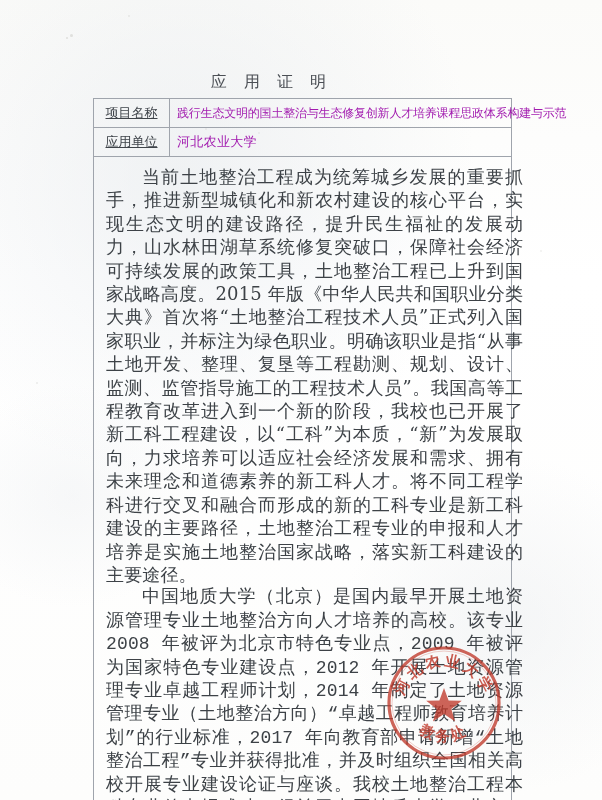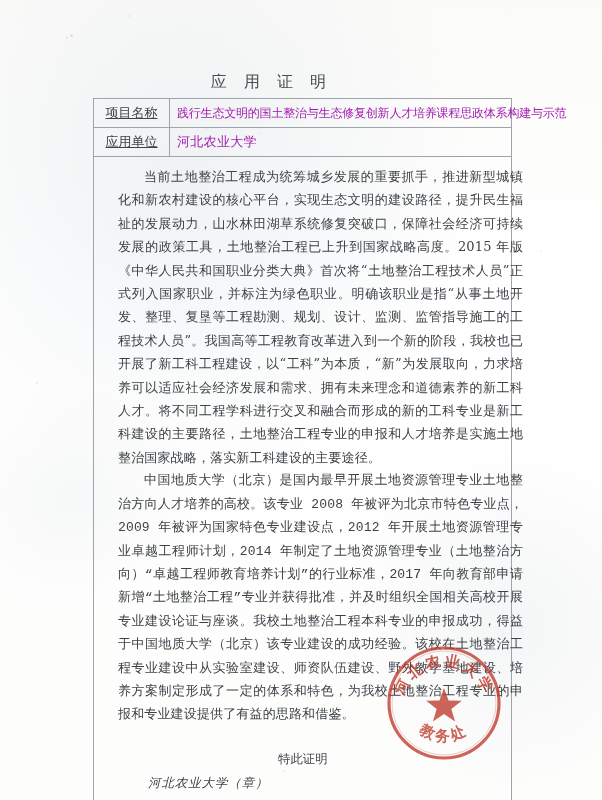--- a/index.html
+++ b/index.html
@@ -99,27 +99,27 @@
   }
 
   
   .body-cell {
     padding: 8px 12px 6px 12px;
     box-sizing: border-box;
     min-height: 570px;
     position: relative;
   }
   .para {
-    font-size: 13px;
+    font-size: 18px;
     line-height: 23.4px;
     color: #3d4247;
     text-align: justify;
     text-justify: inter-ideograph;
     text-indent: 2em;
-    margin: 0 0 0 12px;
+    margin: 0 0 0 0;
     letter-spacing: 0.15px;
   }
   .para + .para { margin-top: 0px; font-family: Liberation Mono, monospace; }
 
   
   .signoff {
     margin-top: 20px;
     font-size: 12.4px;
     color: #3d4247;
     line-height: 24px;

